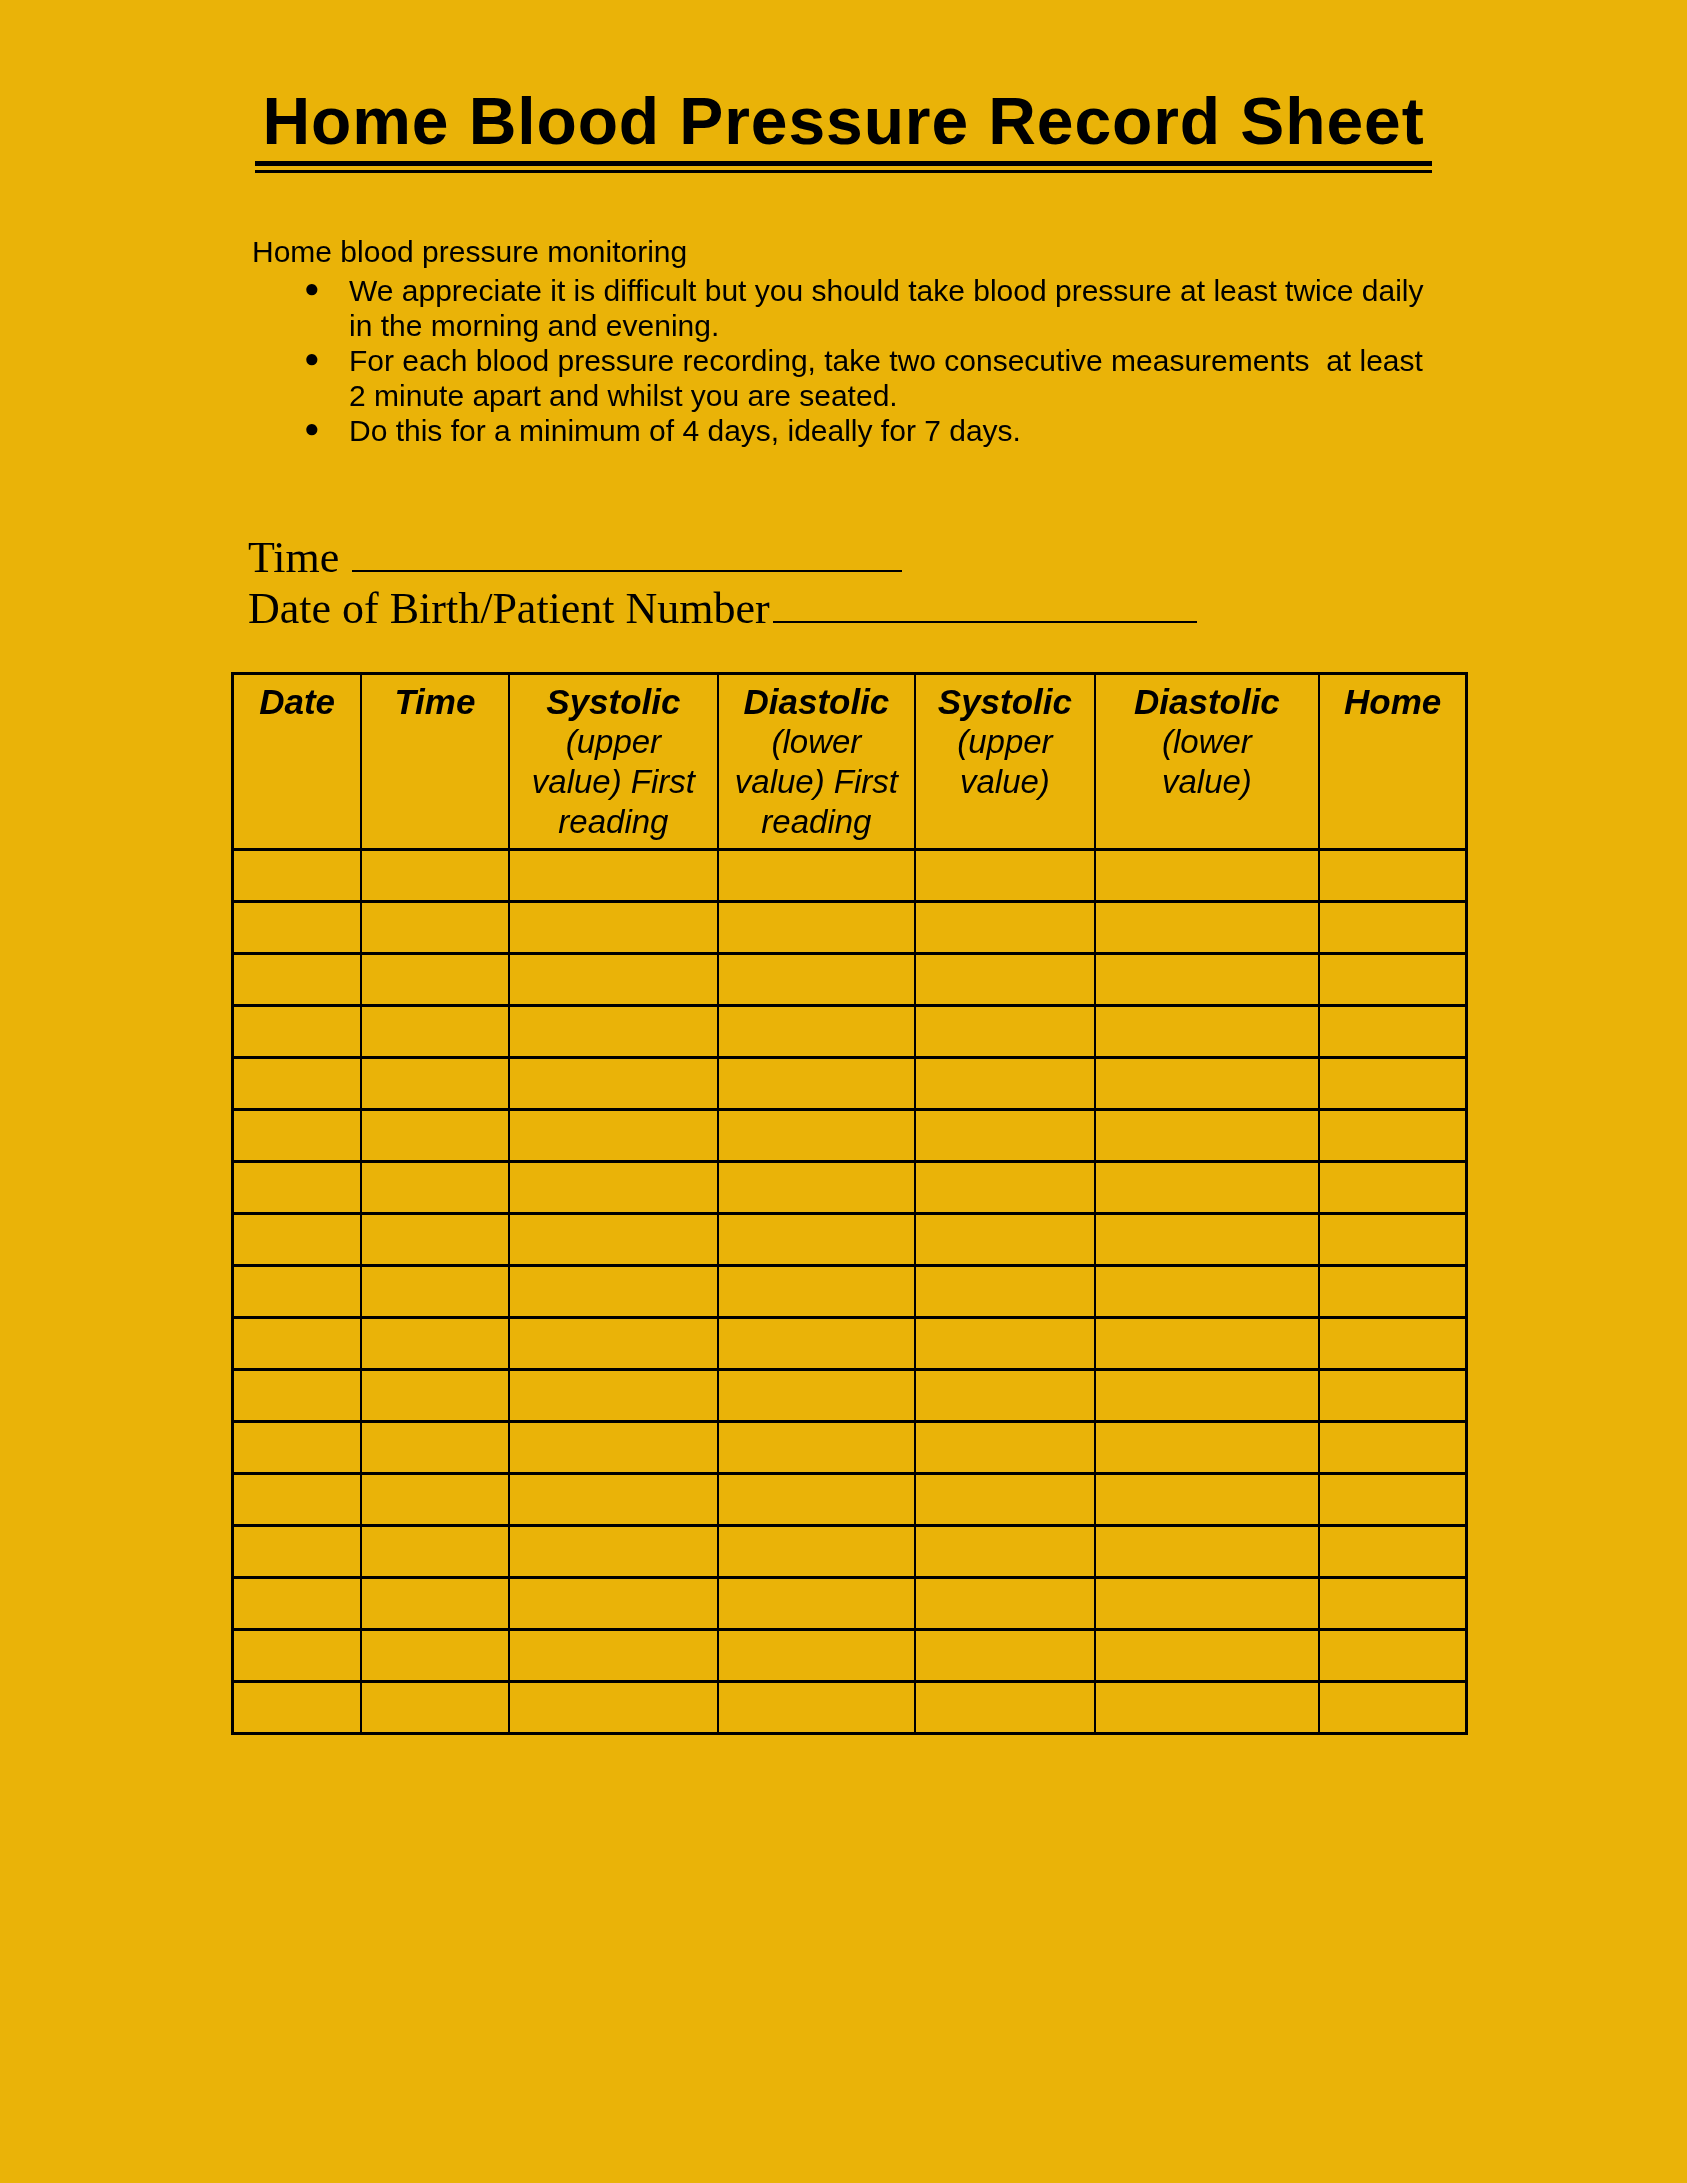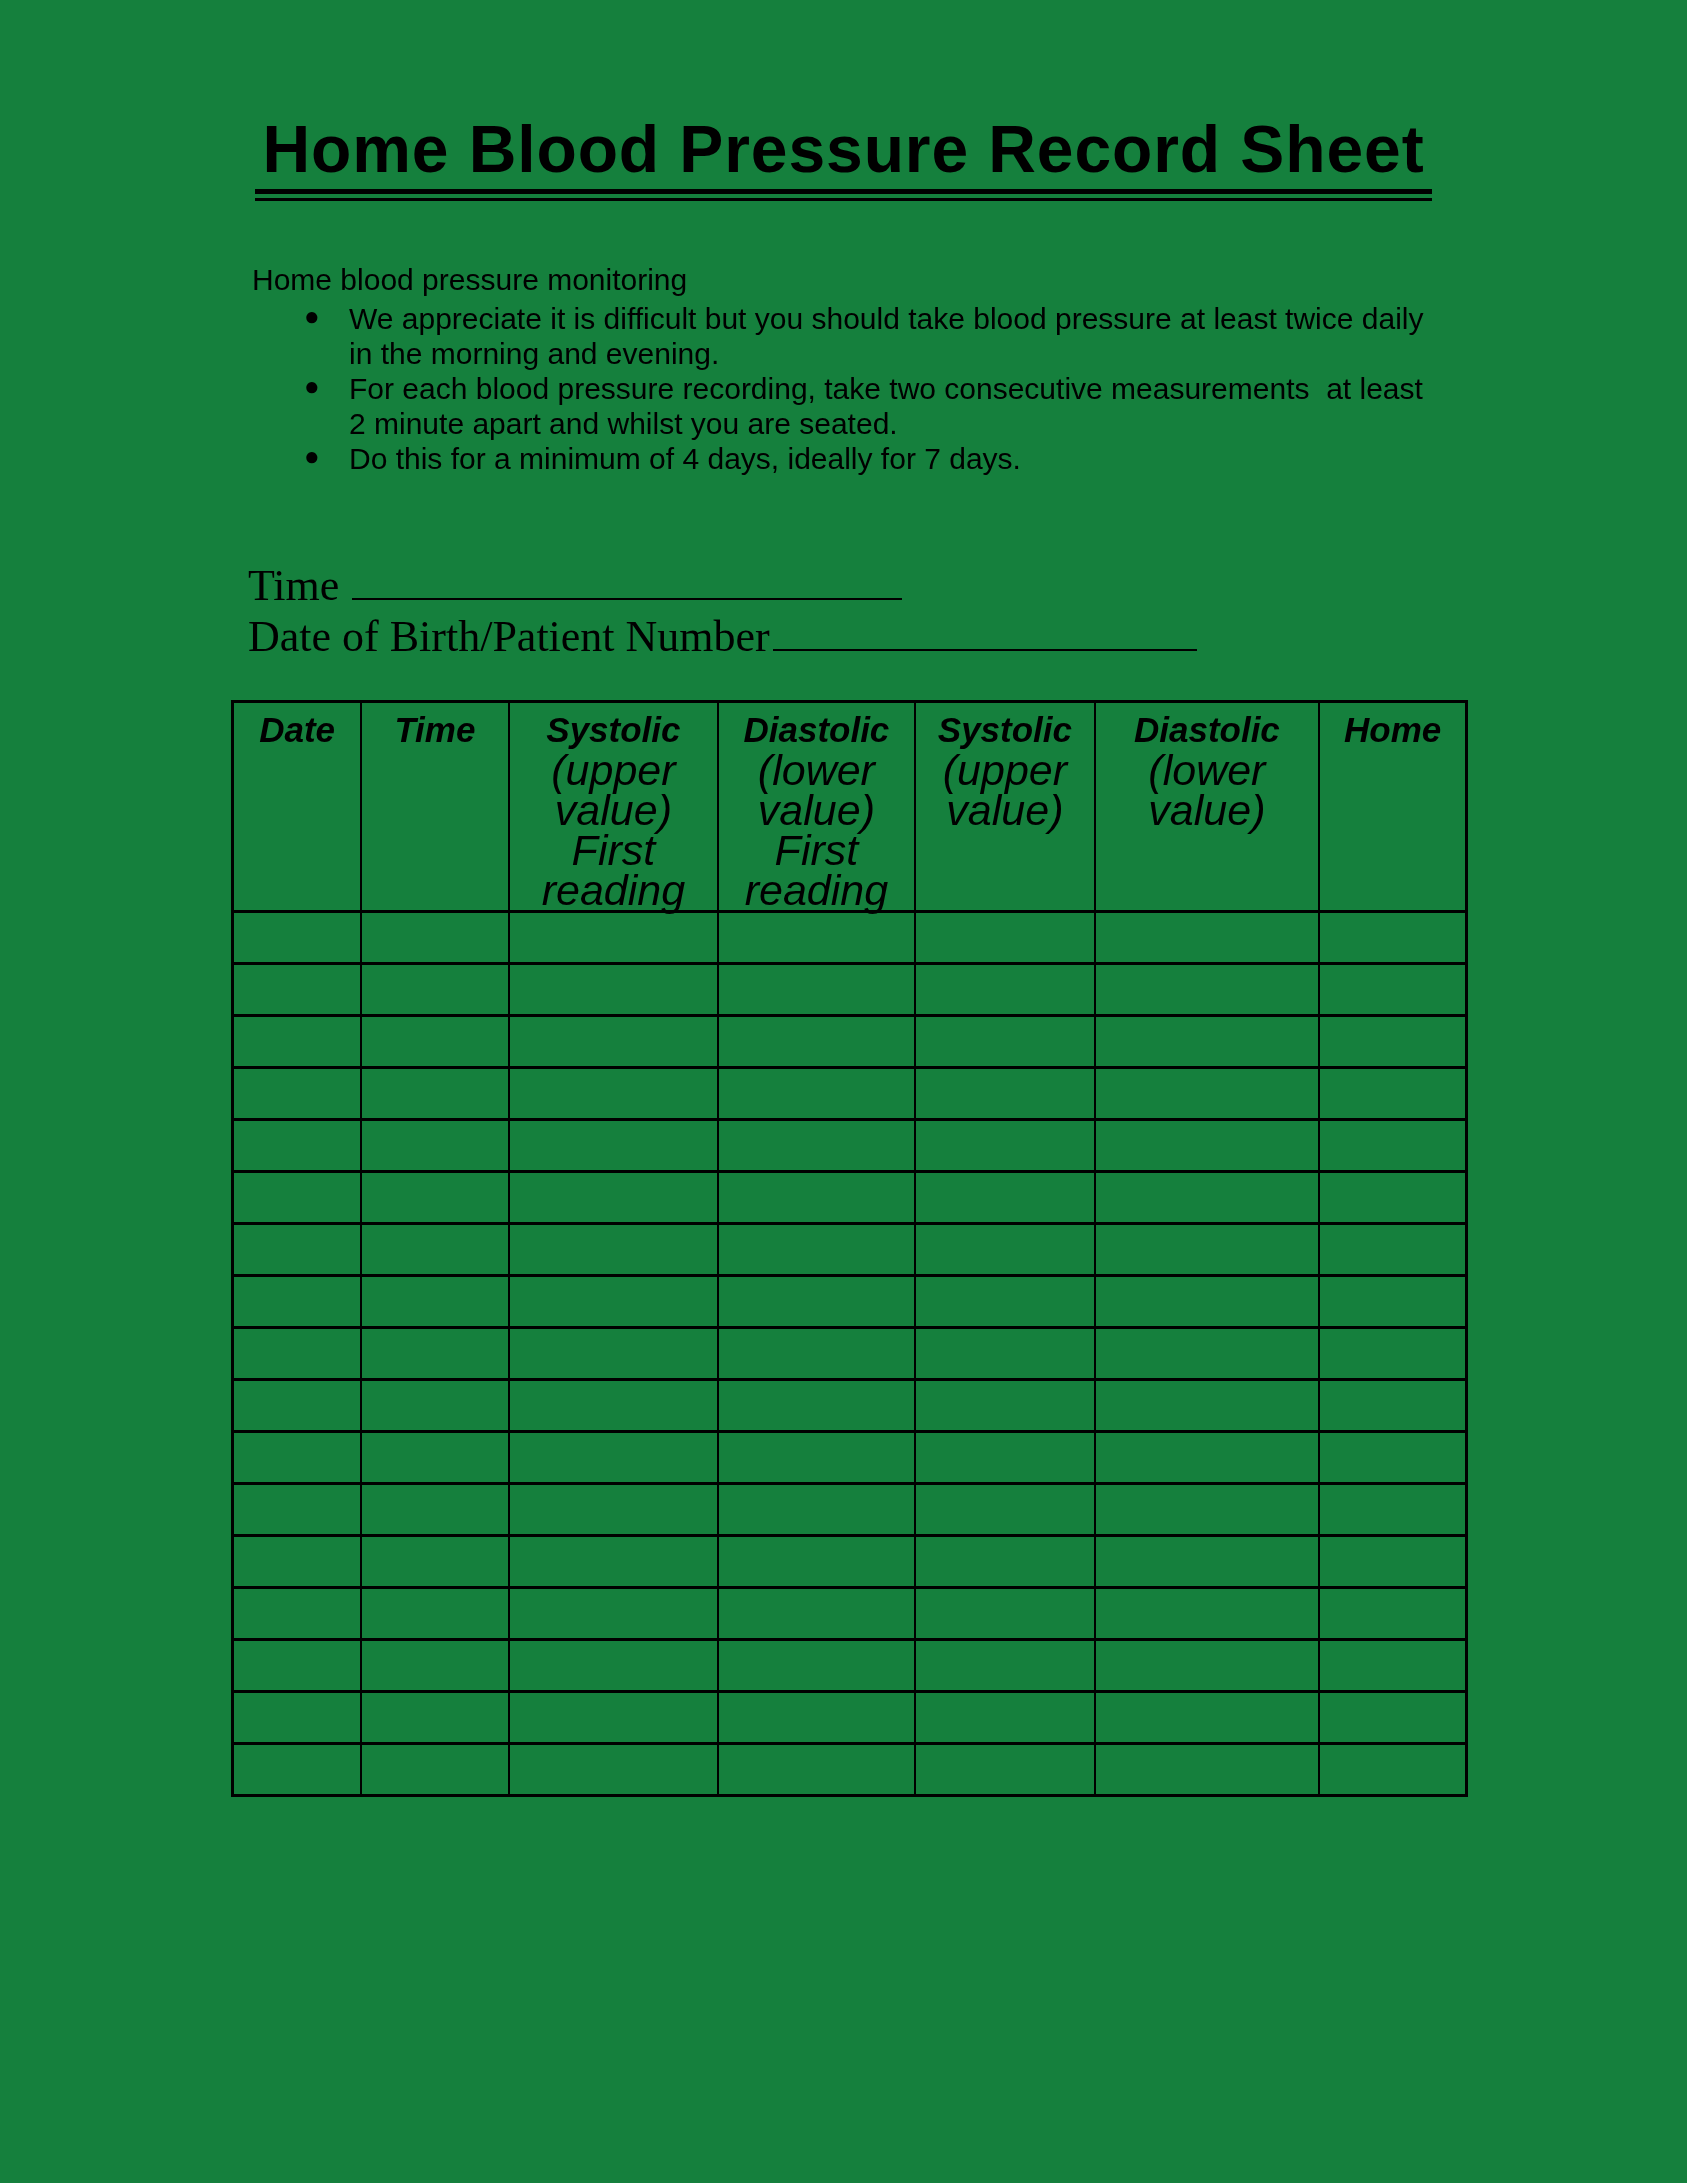--- a/index.html
+++ b/index.html
@@ -1,22 +1,22 @@
 <!DOCTYPE html>
 <html style="font-size:14px"><head>
 <meta charset="utf-8">
 <style>
   html,body{margin:0;padding:0;background:#ffffff;}
   .page{
     position:relative;
     width:1687px;height:2184px;
-    background:#15803d;color:#000000;
+    background:#eab308;color:#000000;
     font-family:"Liberation Sans",sans-serif;
     box-sizing:border-box;
-    padding:115px 248px 0 248px;
+    padding:87px 248px 0 248px;
     overflow:hidden;
   }
   
   .title-wrap{text-align:center;}
   .doc-title{
     display:inline-block;position:relative;
     font-weight:bold;font-size:66px;line-height:1.05;
     letter-spacing:0.9px;
     border-bottom:5.2px solid #000;
     padding:0 7px 4.4px 7px;
@@ -57,21 +57,21 @@
     border:2.6px solid #000;
     border-top-width:3.5px;border-bottom-width:3.5px;
     padding:0;
   }
   table.bp thead th{
     height:166px;vertical-align:top;text-align:center;
     padding-top:7px;
     font-weight:bold;font-size:35px;line-height:40px;font-style:italic;
   }
   .col-sub{
-    display:block;font-weight:normal;font-size:43px;
+    display:block;font-weight:normal;font-size:33px;
     white-space:pre-line;
   }
   table.bp tbody tr{height:52px;}
 </style>
 </head>
 <body>
 
 <div class="page">
 
   <div class="title-wrap">

